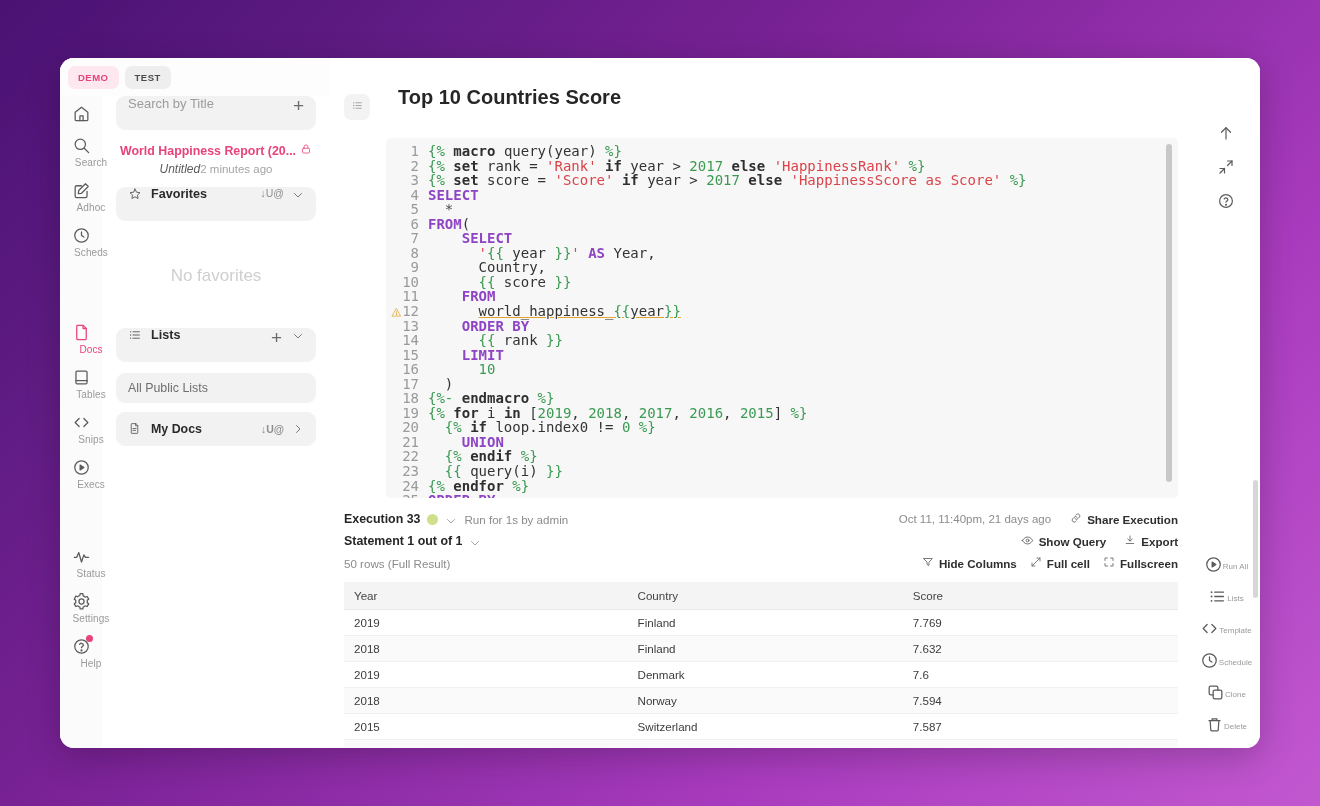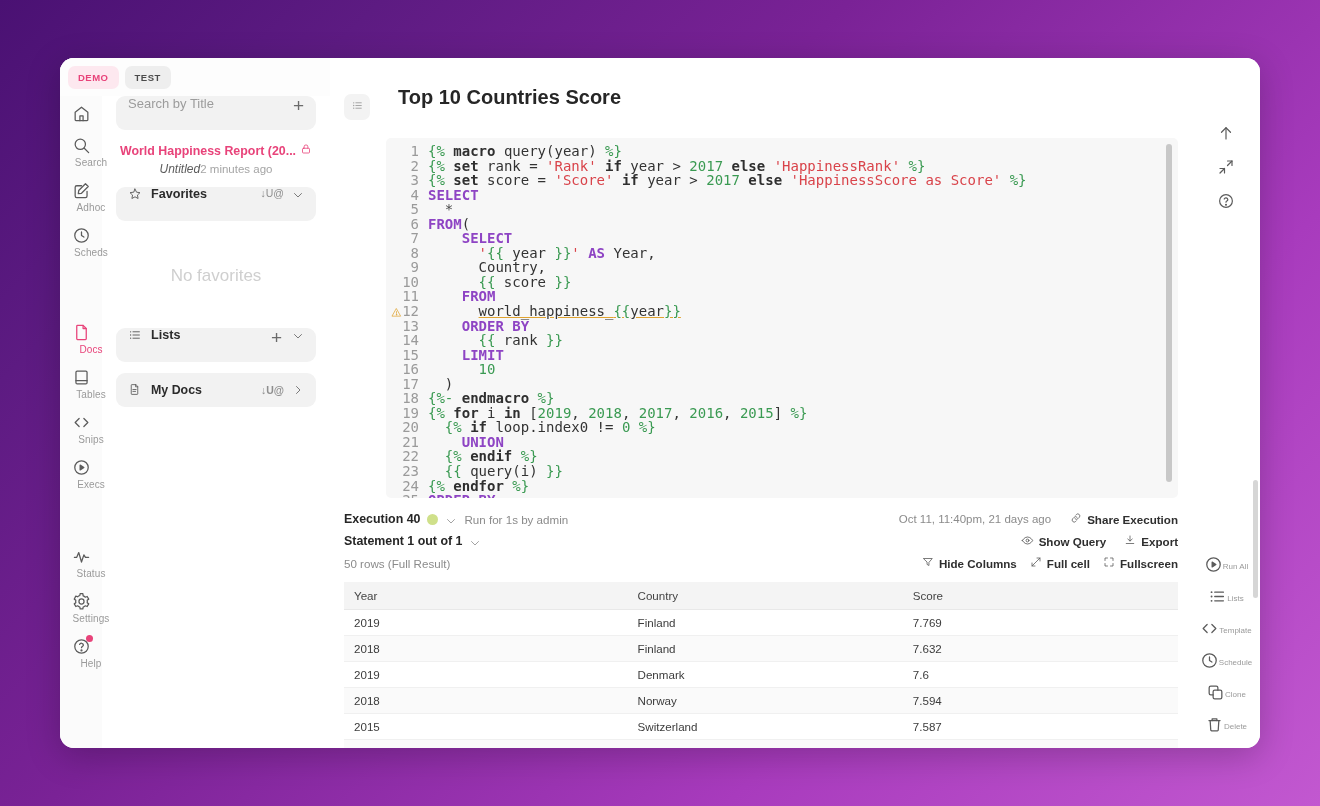--- a/index.html
+++ b/index.html
@@ -373,20 +373,23 @@
       </span>
       <span class="blk-title">Lists</span>
       <span class="plus-ic" style="margin-right:10px">+</span>
       <span class="chev">
         <svg viewBox="0 0 24 24" style="width:12px;height:12px">
             <path d="m5 9 7 7 7-7"></path>
           </svg>
       </span>
     </div>
 
+    <div class="sub-item">
+      <span>All Public Lists</span>
+    </div>
 
     <div class="sub-item bold" style="height:34px">
       <span class="blk-icon">
         <svg viewBox="0 0 24 24" style="width:13px;height:13px">
             <path d="M14 3H7a1 1 0 0 0-1 1v16a1 1 0 0 0 1 1h10a1 1 0 0 0 1-1V7z"></path>
             <path d="M14 3v4h4"></path>
             <path d="M9 12h6M9 15.5h5"></path>
           </svg>
       </span>
       <span style="flex:1">My Docs</span>
@@ -418,21 +421,21 @@
                 <path d="M12 4 21 20H3z"></path>
                 <path d="M12 10v4"></path>
                 <circle cx="12" cy="17" r=".6" fill="#e0a330"></circle>
               </svg></span><span class="ln">12</span>      <span class="k-und">world_happiness_<span class="k-tag">{{</span>year<span class="k-tag">}}</span></span></span><span class="cl"><span class="ln">13</span>    <span class="k-sql">ORDER BY</span></span><span class="cl"><span class="ln">14</span>      <span class="k-tag">{{</span> rank <span class="k-tag">}}</span></span><span class="cl"><span class="ln">15</span>    <span class="k-sql">LIMIT</span></span><span class="cl"><span class="ln">16</span>      <span class="k-num">10</span></span><span class="cl"><span class="ln">17</span>  )</span><span class="cl"><span class="ln">18</span><span class="k-tag">{%-</span> <span class="k-kw">endmacro</span> <span class="k-tag">%}</span></span><span class="cl"><span class="ln">19</span><span class="k-tag">{%</span> <span class="k-kw">for</span> i <span class="k-kw">in</span> [<span class="k-num">2019</span>, <span class="k-num">2018</span>, <span class="k-num">2017</span>, <span class="k-num">2016</span>, <span class="k-num">2015</span>] <span class="k-tag">%}</span></span><span class="cl"><span class="ln">20</span>  <span class="k-tag">{%</span> <span class="k-kw">if</span> loop.index0 != <span class="k-num">0</span> <span class="k-tag">%}</span></span><span class="cl"><span class="ln">21</span>    <span class="k-sql">UNION</span></span><span class="cl"><span class="ln">22</span>  <span class="k-tag">{%</span> <span class="k-kw">endif</span> <span class="k-tag">%}</span></span><span class="cl"><span class="ln">23</span>  <span class="k-tag">{{</span> query(i) <span class="k-tag">}}</span></span><span class="cl"><span class="ln">24</span><span class="k-tag">{%</span> <span class="k-kw">endfor</span> <span class="k-tag">%}</span></span><span class="cl"><span class="ln">25</span><span class="k-sql">ORDER BY</span></span></div>
       <div class="ed-scroll"></div>
     </div>
 
     <div class="exec-bar">
       <div class="exec-row">
         <div class="exec-left">
-          <span class="exec-title">Execution 40</span>
+          <span class="exec-title">Execution 33</span>
           <span class="status-dot"></span>
           <span class="chev">
             <svg viewBox="0 0 24 24" style="width:12px;height:12px;stroke:#8b8b8b">
                 <path d="m5 9 7 7 7-7"></path>
               </svg>
           </span>
           <span class="exec-meta">Run for 1s by admin</span>
         </div>
         <div class="spacer"></div>
         <div class="exec-right">

